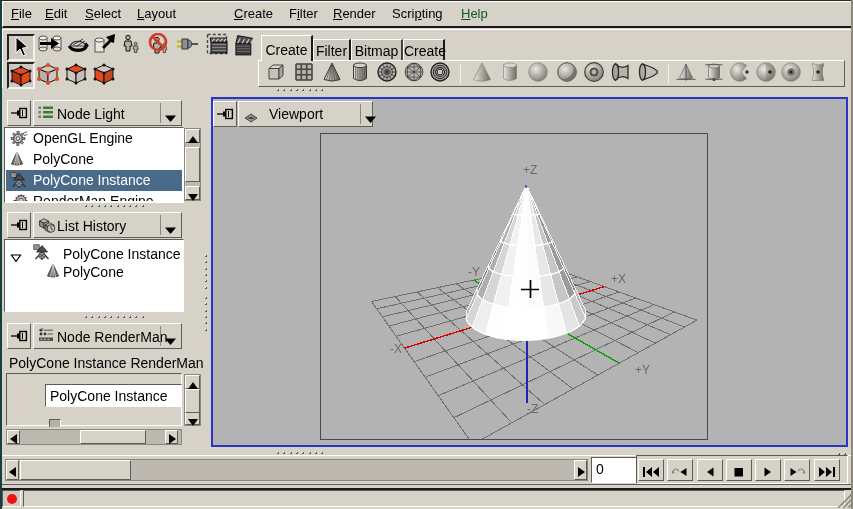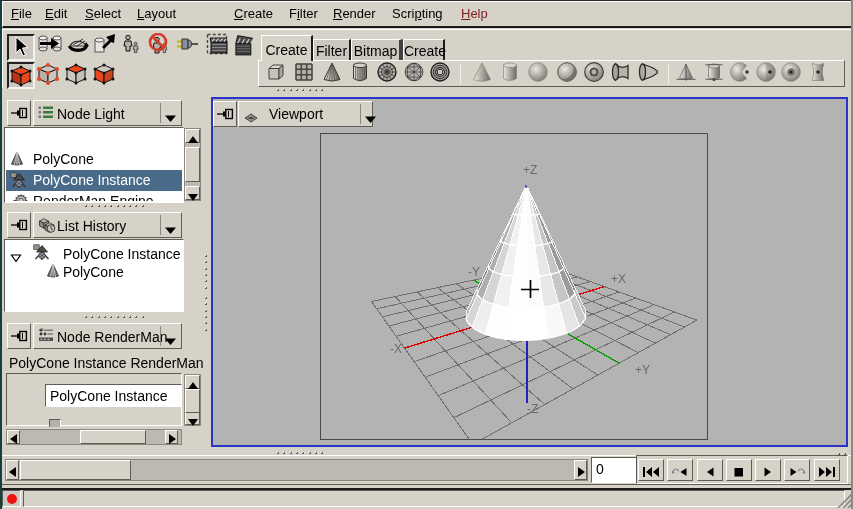--- a/index.html
+++ b/index.html
@@ -24,21 +24,21 @@
 <div style="position:absolute;left:2px;top:1px;width:849px;height:27px;background:#d6d2c8;border-bottom:2px solid #1a1a1a;border-top:1px solid #ffffff;border-left:1px solid #ffffff;"></div>
 <div style="position:absolute;left:11px;top:6px;font:13px 'Liberation Sans',sans-serif;color:#000;"><span style="text-decoration:underline">F</span>ile</div>
 <div style="position:absolute;left:45px;top:6px;font:13px 'Liberation Sans',sans-serif;color:#000;"><span style="text-decoration:underline">E</span>dit</div>
 <div style="position:absolute;left:85px;top:6px;font:13px 'Liberation Sans',sans-serif;color:#000;"><span style="text-decoration:underline">S</span>elect</div>
 <div style="position:absolute;left:137px;top:6px;font:13px 'Liberation Sans',sans-serif;color:#000;"><span style="text-decoration:underline">L</span>ayout</div>
 <div style="position:absolute;left:190px;top:6px;font:13px 'Liberation Sans',sans-serif;color:#000;margin-top:24px;"><span style="text-decoration:underline">V</span>iew</div>
 <div style="position:absolute;left:234px;top:6px;font:13px 'Liberation Sans',sans-serif;color:#000;"><span style="text-decoration:underline">C</span>reate</div>
 <div style="position:absolute;left:289px;top:6px;font:13px 'Liberation Sans',sans-serif;color:#000;">F<span style="text-decoration:underline">i</span>lter</div>
 <div style="position:absolute;left:333px;top:6px;font:13px 'Liberation Sans',sans-serif;color:#000;"><span style="text-decoration:underline">R</span>ender</div>
 <div style="position:absolute;left:392px;top:6px;font:13px 'Liberation Sans',sans-serif;color:#000;">Scri<span style="text-decoration:underline">p</span>ting</div>
-<div style="position:absolute;left:461px;top:6px;font:13px 'Liberation Sans',sans-serif;color:#7f1d1d;text-align:center;"><span style="text-decoration:underline">H</span>elp</div>
+<div style="position:absolute;left:461px;top:6px;font:13px 'Liberation Sans',sans-serif;color:#14532d;text-align:center;"><span style="text-decoration:underline">H</span>elp</div>
 <div style="position:absolute;left:2px;top:29px;width:849px;height:59px;background:#d6d2c8;border-top:1px solid #ffffff;border-left:1px solid #ffffff;"></div>
 <div style="position:absolute;left:7px;top:34px;width:28px;height:27px;background:#d6d2c8;border-top:1px solid #5f5b55;border-left:1px solid #5f5b55;border-bottom:1px solid #ffffff;border-right:1px solid #ffffff;border-width:2px;border-color:#222 #f4f2ee #f4f2ee #222;background:#cdc9c1;"></div>
 <div style="position:absolute;left:11px;top:36px;"><svg width="20" height="22" viewBox="0 0 20 22">
       <path d="M5,1 L5,17 L9,13 L12,20 L14.5,19 L11.5,12 L17,11.5 Z" fill="#000" stroke="#fff" stroke-width="1"></path>
     </svg></div>
 <div style="position:absolute;left:7px;top:62px;width:28px;height:27px;background:#d6d2c8;border-top:1px solid #5f5b55;border-left:1px solid #5f5b55;border-bottom:1px solid #ffffff;border-right:1px solid #ffffff;border-width:2px;border-color:#222 #f4f2ee #f4f2ee #222;background:#cdc9c1;"></div>
 <div style="position:absolute;left:9px;top:64px;"><svg width="24" height="24" viewBox="0 0 24 24">
       <path d="M3,7 L12,3 L21,7 L12,11 Z" fill="#e8481f" stroke="#111"></path>
       <path d="M3,7 L12,11 L12,21 L3,17 Z" fill="#b93413" stroke="#111"></path>
       <path d="M12,11 L21,7 L21,17 L12,21 Z" fill="#e8481f" stroke="#111"></path>
@@ -160,21 +160,21 @@
       <circle cx="3" cy="17" r="1.5" fill="#111"></circle>
       <circle cx="12" cy="21" r="1.5" fill="#111"></circle>
       <circle cx="21" cy="17" r="1.5" fill="#111"></circle>
     </svg></div>
 <div style="position:absolute;left:261px;top:35px;width:52px;height:26px;background:#d6d2c8;border-top:1px solid #ffffff;border-left:1px solid #ffffff;border-right:2px solid #1a1a1a;z-index:3;">
     <div style="position:absolute;left:0;right:0;top:6px;text-align:center;font:14px 'Liberation Sans',sans-serif;">Create</div>
   </div>
 <div style="position:absolute;left:313px;top:39px;width:38px;height:21px;background:#ccc8c0;border-top:1px solid #ffffff;border-left:1px solid #ffffff;border-right:2px solid #1a1a1a;z-index:1;">
     <div style="position:absolute;left:0;right:0;top:3px;text-align:center;font:14px 'Liberation Sans',sans-serif;">Filter</div>
   </div>
-<div style="position:absolute;left:351px;top:39px;width:52px;height:21px;background:#ccc8c0;border-top:1px solid #ffffff;border-left:1px solid #ffffff;border-right:4px solid #404040;z-index:1;">
+<div style="position:absolute;left:351px;top:39px;width:52px;height:21px;background:#ccc8c0;border-top:1px solid #ffffff;border-left:1px solid #ffffff;border-right:2px solid #404040;z-index:1;">
     <div style="position:absolute;left:0;right:0;top:3px;text-align:center;font:14px 'Liberation Sans',sans-serif;">Bitmap</div>
   </div>
 <div style="position:absolute;left:403px;top:39px;width:42px;height:21px;background:#ccc8c0;border-top:1px solid #ffffff;border-left:1px solid #ffffff;border-right:2px solid #1a1a1a;z-index:1;">
     <div style="position:absolute;left:0;right:0;top:3px;text-align:center;font:14px 'Liberation Sans',sans-serif;">Create</div>
   </div>
 <div style="position:absolute;left:258px;top:60px;width:587px;height:27px;background:#d6d2c8;border-top:1px solid #ffffff;border-left:1px solid #ffffff;border-bottom:1px solid #5f5b55;border-right:1px solid #5f5b55;z-index:2;"></div>
 <div style="position:absolute;left:276px;top:74px;transform:translate(-50%,-50%);z-index:4;"><svg width="22" height="22" viewBox="0 0 22 22">
       <path d="M8,4 L18,4 L14,7.5 L4,7.5 Z" fill="#dcd9d2" stroke="#44423e" stroke-width="1"></path>
       <path d="M4,7.5 L14,7.5 L14,18 L4,18 Z" fill="#c6c2ba" stroke="#44423e" stroke-width="1"></path>
       <path d="M18,4 L18,14.5 L14,18 L14,7.5 Z" fill="#a8a49c" stroke="#44423e" stroke-width="1"></path>
@@ -350,20 +350,36 @@
       <rect x="0.5" y="10.5" width="2.5" height="2.5" fill="#777"></rect>
       <rect x="5" y="10.5" width="10" height="2.5" fill="#3a7a3a"></rect>
     </svg></div>
 <div style="position:absolute;left:57px;top:106px;font:14px 'Liberation Sans',sans-serif;white-space:nowrap;">Node Light</div>
 <div style="position:absolute;left:160px;top:103px;width:1px;height:20px;background:#8a8680;"></div>
 <div style="position:absolute;left:164px;top:109px;"><svg width="13" height="9" viewBox="0 0 13 9">
       <path d="M1,1.5 L12,1.5 L6.5,8 Z" fill="#000"></path>
     </svg></div>
 <div style="position:absolute;left:4px;top:127px;width:180px;height:76px;background:#ffffff;border-top:1px solid #5f5b55;border-left:1px solid #5f5b55;border-bottom:1px solid #ffffff;border-right:1px solid #ffffff;"></div>
 <div style="position:absolute;left:6px;top:128px;width:176px;height:73px;overflow:hidden;background:#fff;">
+    <div style="position:absolute;left:0px;top:0px;width:176px;height:21px;">
+      <div style="position:absolute;left:4px;top:2px;"><svg width="18" height="17" viewBox="0 0 18 17">
+          <circle cx="8" cy="8.5" r="4.6" fill="#c9c5bd" stroke="#333" stroke-width="0.8"></circle>
+          <circle cx="8" cy="8.5" r="1.8" fill="#f4f2ee" stroke="#333" stroke-width="0.8"></circle>
+          <rect x="7" y="1.6" width="2.2" height="3" fill="#9a968e" stroke="#333" stroke-width="0.6" transform="rotate(0 8 8.5)"></rect>
+          <rect x="7" y="1.6" width="2.2" height="3" fill="#9a968e" stroke="#333" stroke-width="0.6" transform="rotate(45 8 8.5)"></rect>
+          <rect x="7" y="1.6" width="2.2" height="3" fill="#9a968e" stroke="#333" stroke-width="0.6" transform="rotate(90 8 8.5)"></rect>
+          <rect x="7" y="1.6" width="2.2" height="3" fill="#9a968e" stroke="#333" stroke-width="0.6" transform="rotate(135 8 8.5)"></rect>
+          <rect x="7" y="1.6" width="2.2" height="3" fill="#9a968e" stroke="#333" stroke-width="0.6" transform="rotate(180 8 8.5)"></rect>
+          <rect x="7" y="1.6" width="2.2" height="3" fill="#9a968e" stroke="#333" stroke-width="0.6" transform="rotate(225 8 8.5)"></rect>
+          <rect x="7" y="1.6" width="2.2" height="3" fill="#9a968e" stroke="#333" stroke-width="0.6" transform="rotate(270 8 8.5)"></rect>
+          <rect x="7" y="1.6" width="2.2" height="3" fill="#9a968e" stroke="#333" stroke-width="0.6" transform="rotate(315 8 8.5)"></rect>
+          <path d="M13,3.5 L17,1.5 M14,5.5 L17.5,4.5" stroke="#333" stroke-width="0.8"></path>
+        </svg></div>
+      <div style="position:absolute;left:27px;top:2px;font:14px 'Liberation Sans',sans-serif;color:#000;white-space:nowrap;">OpenGL Engine</div>
+    </div>
     <div style="position:absolute;left:0px;top:21px;width:176px;height:21px;">
       <div style="position:absolute;left:4px;top:2px;"><svg width="14" height="16" viewBox="0 0 14 16">
           <path d="M7,1 L12.5,13 Q7,15.3 1.5,13 Z" fill="#77726a" stroke="#222" stroke-width="0.8"></path>
           <path d="M7,1 L4.4,14 M7,1 L7,15 M7,1 L9.6,14" stroke="#ddd" stroke-width="0.7"></path>
         </svg></div>
       <div style="position:absolute;left:27px;top:2px;font:14px 'Liberation Sans',sans-serif;color:#000;white-space:nowrap;">PolyCone</div>
     </div>
     <div style="position:absolute;left:0px;top:42px;width:176px;height:21px;background:#4a6a8a;">
       <div style="position:absolute;left:4px;top:2px;"><svg width="18" height="17" viewBox="0 0 18 17">
           <rect x="0.8" y="0.8" width="5.4" height="4.6" fill="#9a968e" stroke="#333" stroke-width="0.7"></rect>

